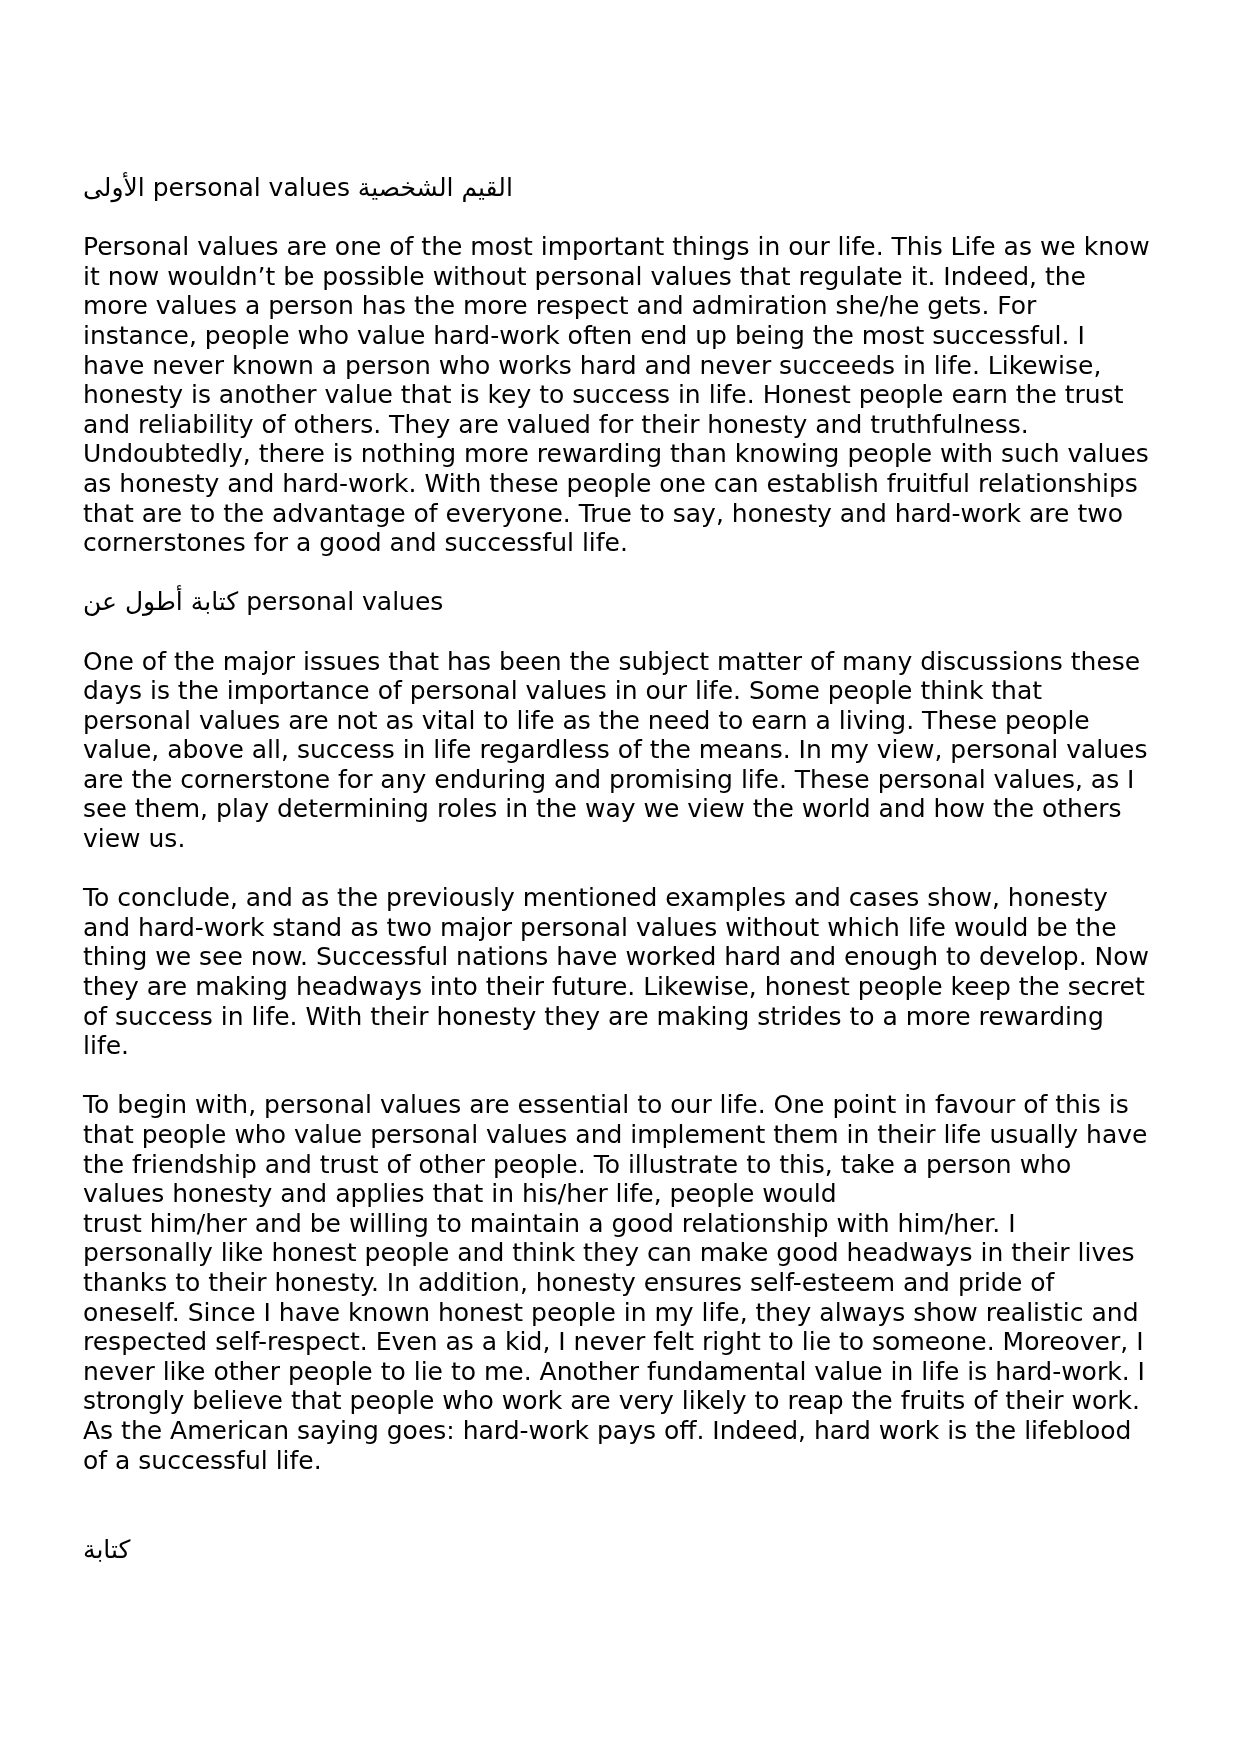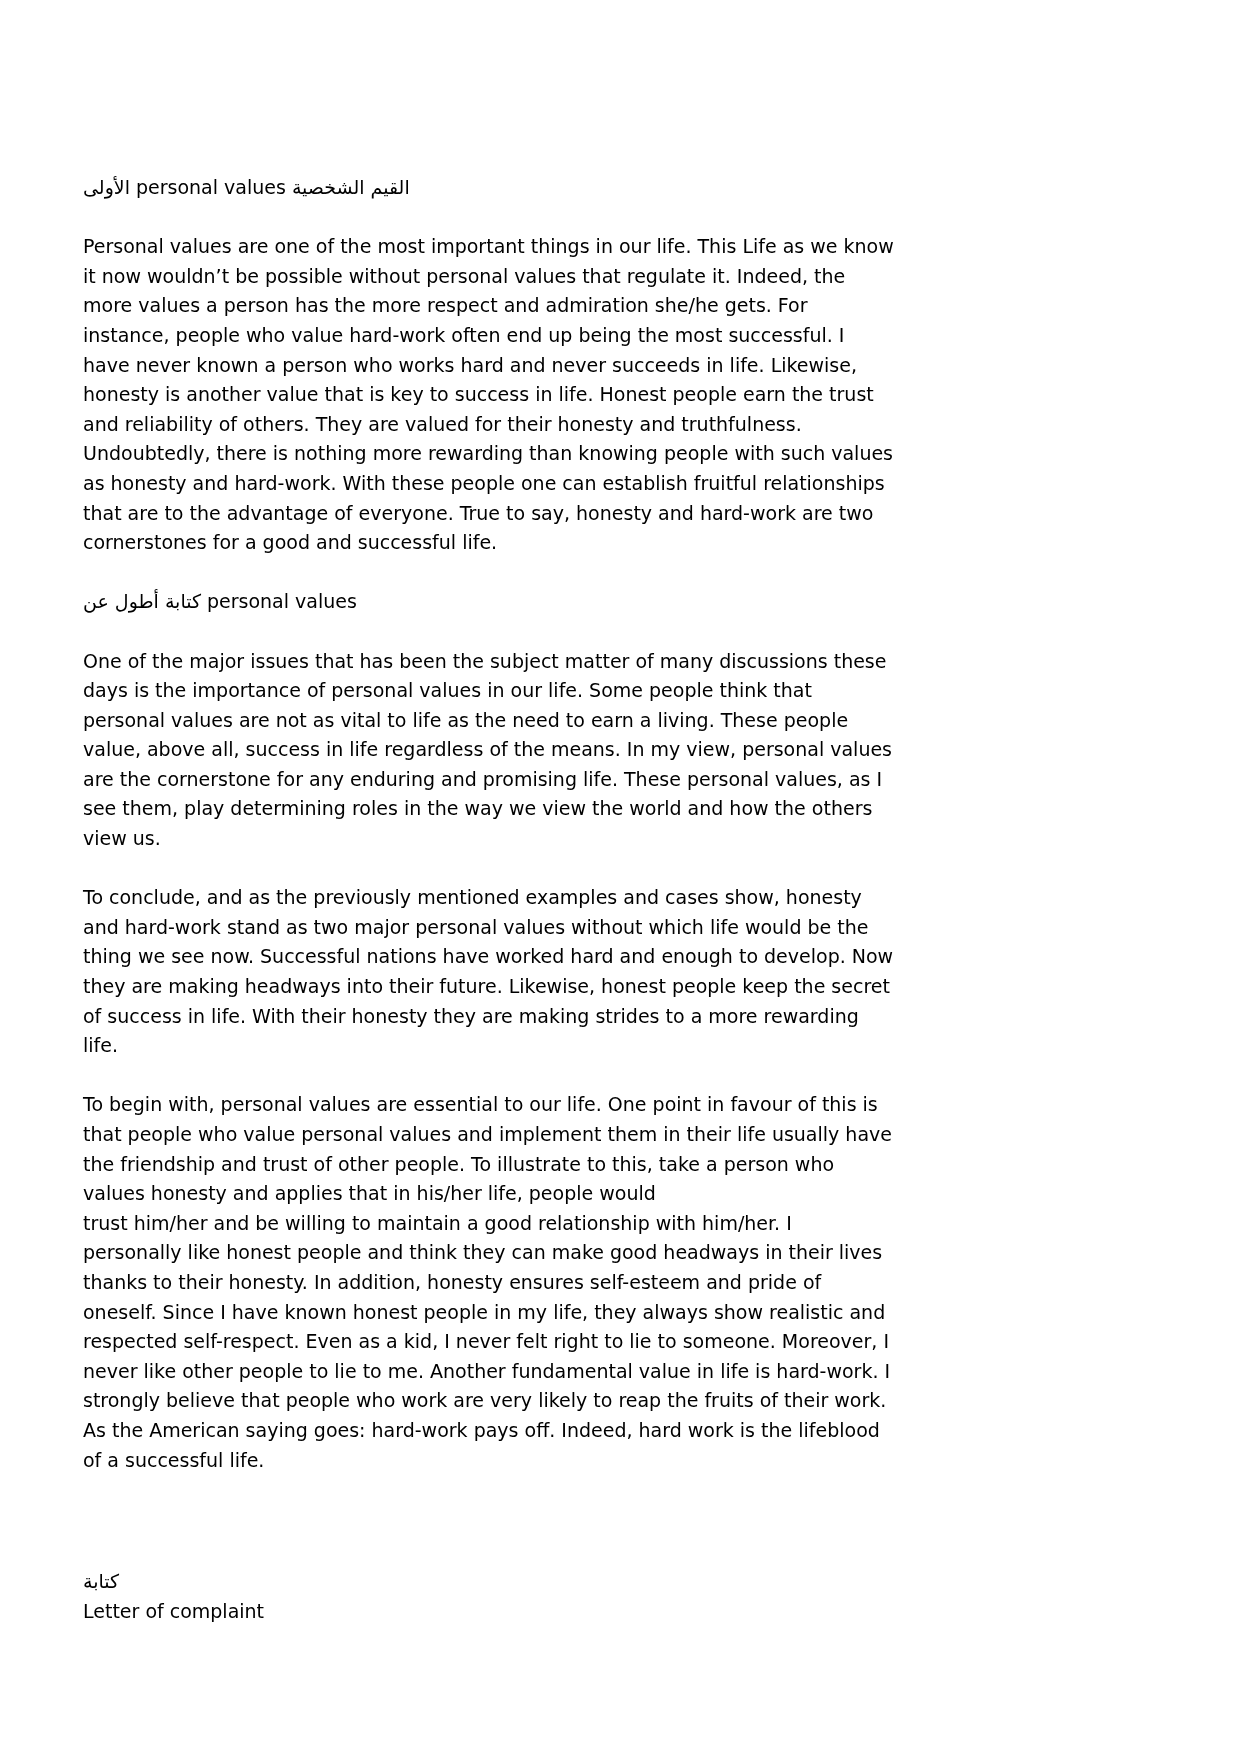--- a/index.html
+++ b/index.html
@@ -7,40 +7,40 @@
     padding: 0;
     background: #ffffff;
   }
   .page {
     position: relative;
     width: 1240px;
     min-height: 1754px;
     background: #ffffff;
     color: #000000;
     font-family: "DejaVu Sans", sans-serif;
-    font-size: 19px;
+    font-size: 25px;
     line-height: 29.6px;
     box-sizing: border-box;
     padding: 173px 40px 40px 83px;
     overflow: hidden;
   }
   .heading {
     margin: 0 0 29.6px 0;
     white-space: pre;
   }
   .heading.rtl {
     direction: rtl;
     text-align: left;
   }
   .para {
     margin: 0 0 29.6px 0;
     white-space: pre;
   }
   .footer-block {
-    margin-top: 92px;
+    margin-top: 60px;
   }
   .footer-line {
     white-space: pre;
   }
 </style>
 </head>
 <body>
 
 <div class="page">
   <div class="heading rtl">القيم الشخصية personal values الأولى</div>
@@ -83,15 +83,14 @@
 thanks to their honesty. In addition, honesty ensures self-esteem and pride of
 oneself. Since I have known honest people in my life, they always show realistic and
 respected self-respect. Even as a kid, I never felt right to lie to someone. Moreover, I
 never like other people to lie to me. Another fundamental value in life is hard-work. I
 strongly believe that people who work are very likely to reap the fruits of their work.
 As the American saying goes: hard-work pays off. Indeed, hard work is the lifeblood
 of a successful life.</p>
 
   <div class="footer-block">
     <div class="footer-line">كتابة</div>
-    <div class="footer-line">Letter of complaint</div>
   </div>
 </div>
 
 </body></html>

